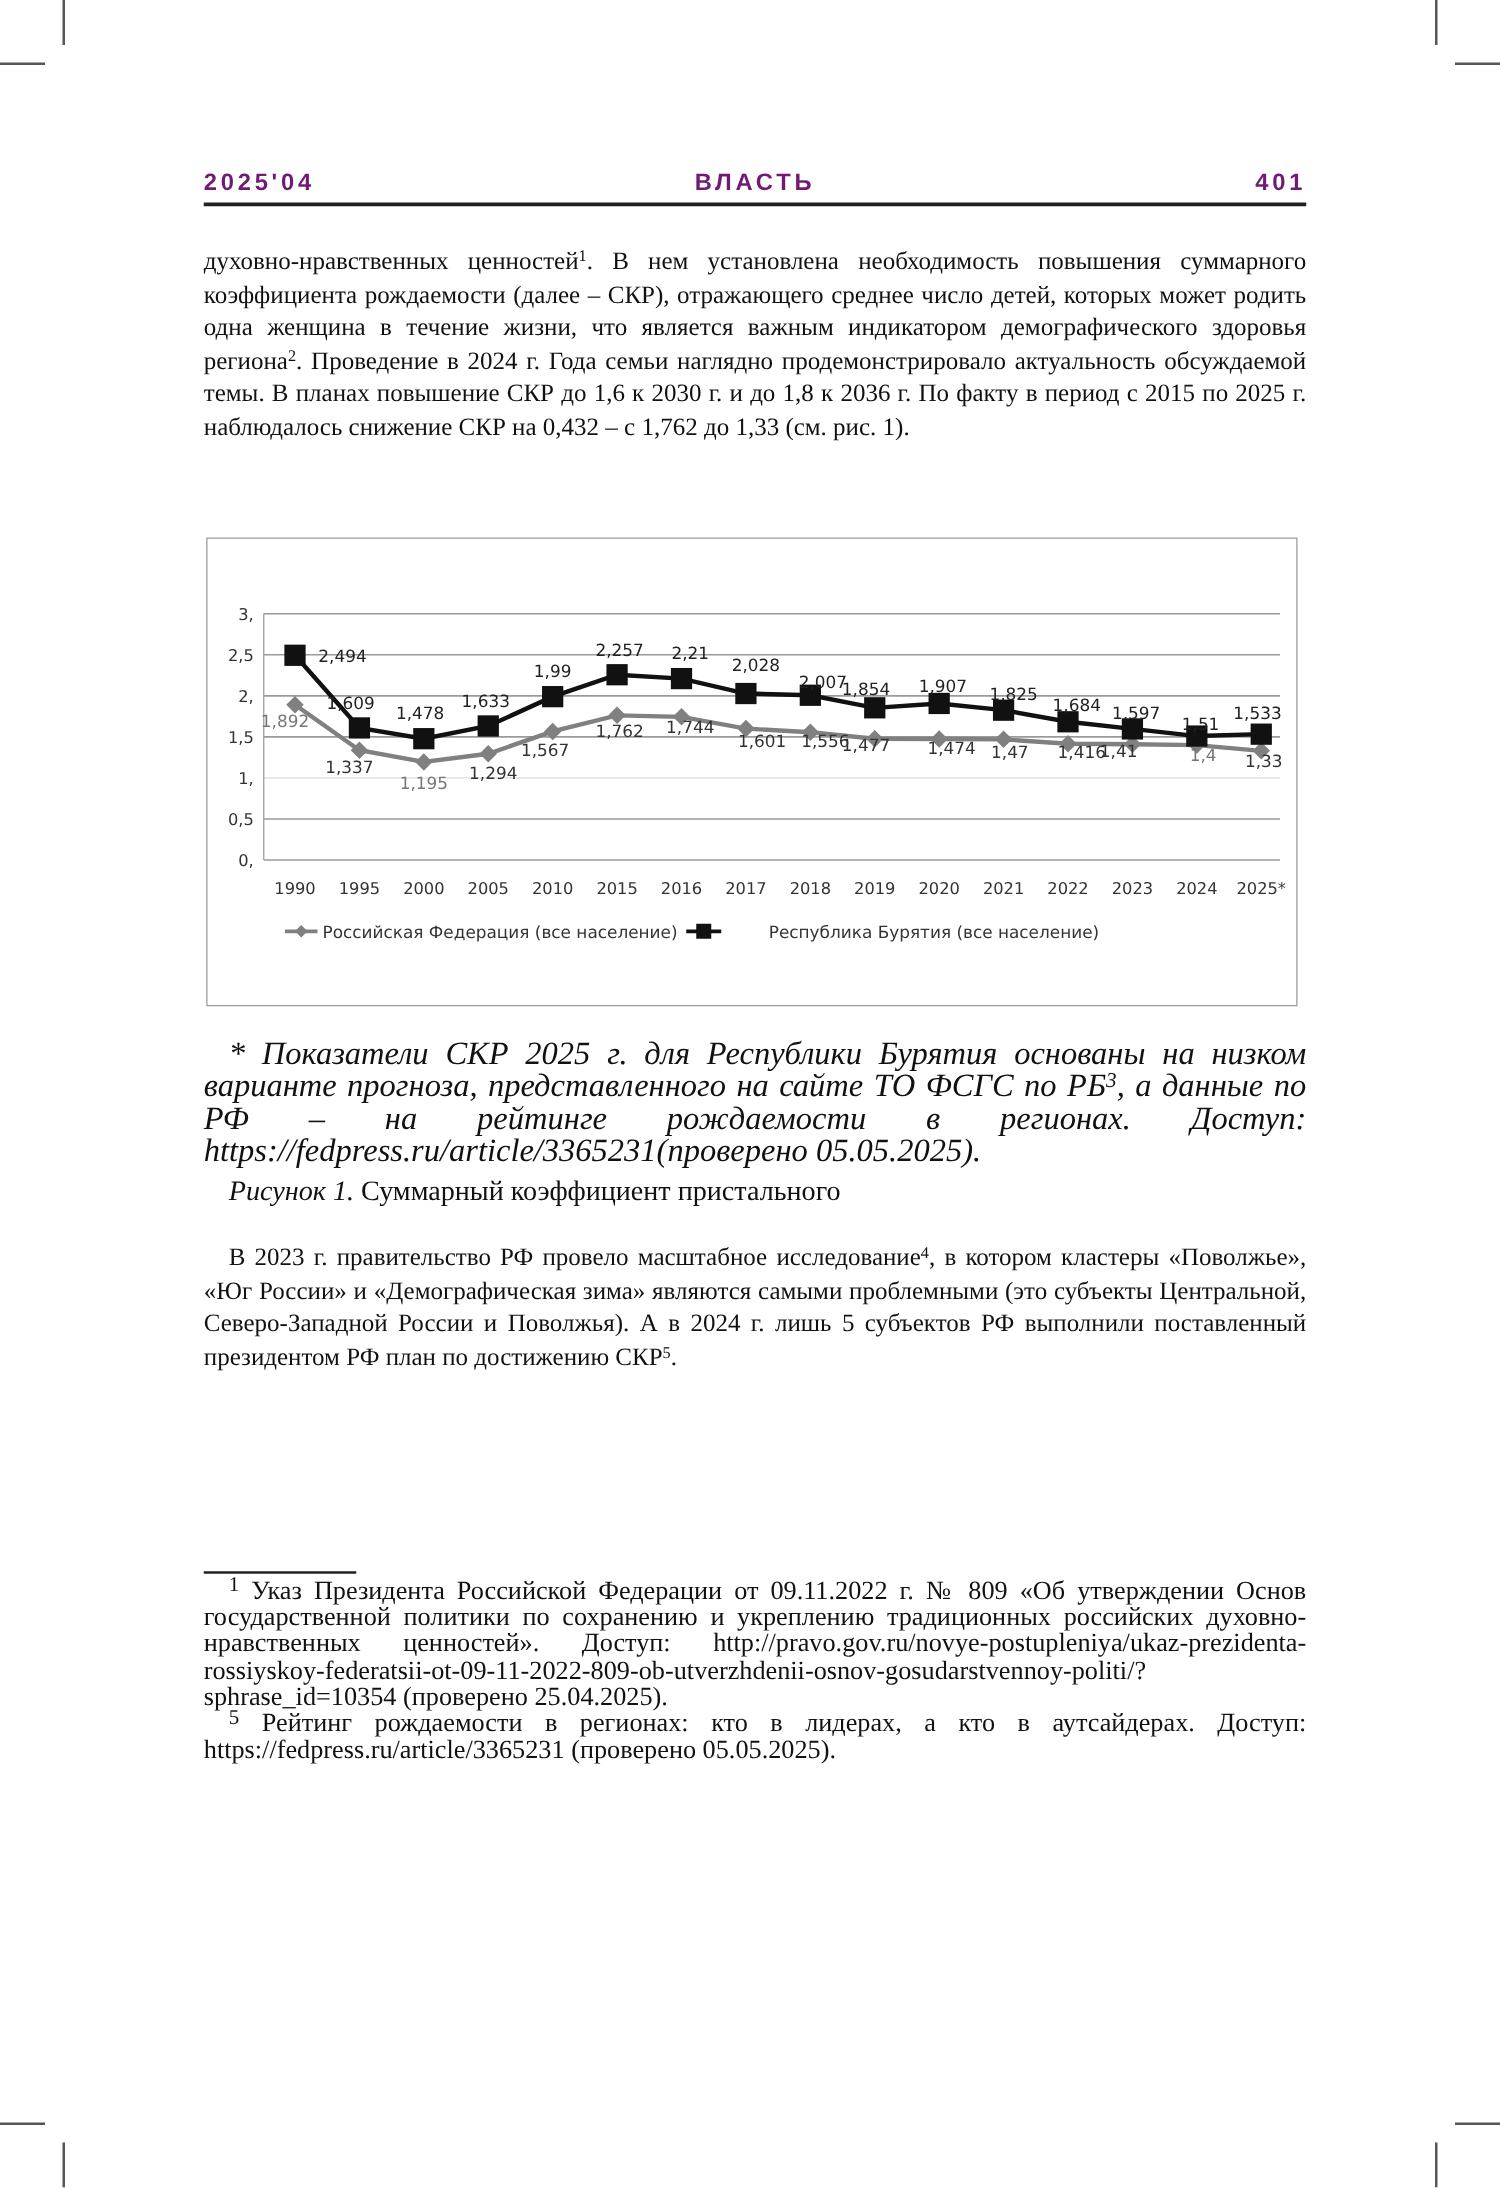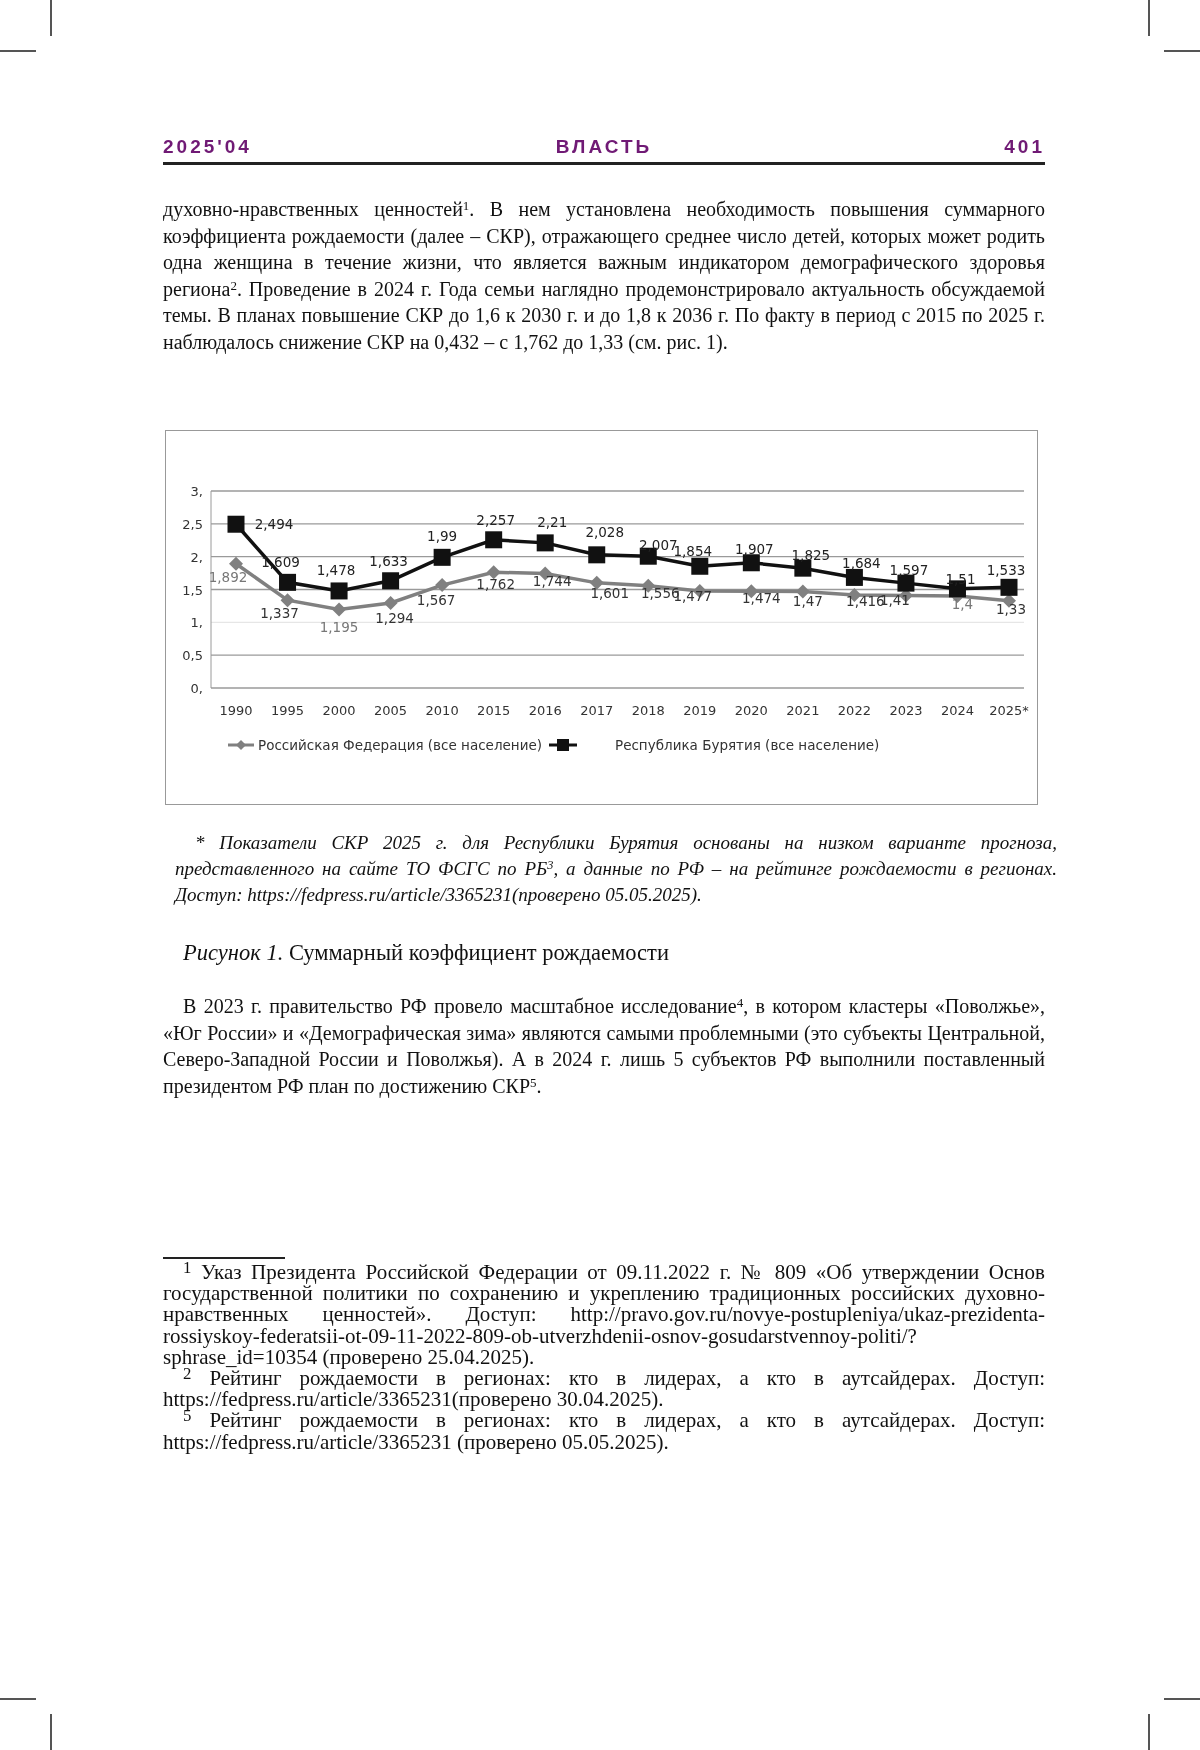--- a/index.html
+++ b/index.html
@@ -13,21 +13,21 @@
   .header .rule { position: absolute; left: 0; right: 0; top: 30px; height: 3px; background: #222; }
   .text { position: absolute; left: 163px; width: 882px; font-size: 20px; line-height: 26.6px;
           text-align: justify; }
   .text p { margin: 0; }
   .text p.indent { text-indent: 20px; }
   sup { font-size: 65%; line-height: 0; vertical-align: 0.45em; }
   .chart-frame { position: absolute; left: 165px; top: 430px; width: 873px; height: 375px;
                  border: 1.5px solid #999; box-sizing: border-box; background: #fff; }
   .chart-svg { position: absolute; left: 0; top: 0; }
   .note { position: absolute; left: 163px; top: 830px; width: 882px; font-style: italic;
-          font-size: 19px; line-height: 26px; text-align: justify; margin-left: 12px; }
+          font-size: 26px; line-height: 26px; text-align: justify; }
   .note p { margin: 0; text-indent: 20px; }
   .caption { position: absolute; left: 183px; top: 940px; font-size: 22.5px; }
   .caption em { font-style: italic; }
   .fn-rule { position: absolute; left: 163px; top: 1257px; width: 122px; height: 2px; background: #222; }
   .footnotes { position: absolute; left: 163px; top: 1262px; width: 882px; font-size: 21px;
                line-height: 21.2px; text-align: justify; }
   .footnotes p { margin: 0; text-indent: 20px; }
   .footnotes sup { font-size: 80%; vertical-align: 0.35em; }
 </style>
 </head>
@@ -159,25 +159,24 @@
       <rect x="391" y="308" width="12" height="12" fill="#111111"></rect>
       <text x="449" y="319" font-size="13.5" fill="#333">Республика Бурятия (все население)</text>
     </svg>
 </div>
 
 <div class="note">
   <p id="p-note">* Показатели СКР 2025 г. для Республики Бурятия основаны на низком варианте прогноза, представленного на сайте ТО ФСГС по РБ<sup>3</sup>, а данные по РФ – на рейтинге рождаемости в регионах. Доступ: https://fedpress.ru/article/3365231(проверено 05.05.2025).</p>
 </div>
 
 <div class="caption">
-  <em>Рисунок 1.</em><span> Суммарный коэффициент рождаемости</span>
+  <em>Рисунок 1.</em><span> Суммарный коэффициент пристального</span>
 </div>
 
 <div class="text" style="top:993px;">
   <p class="indent" id="p-b1">В 2023 г. правительство РФ провело масштабное исследование<sup>4</sup>, в котором кластеры «Поволжье», «Юг России» и «Демографическая зима» являются самыми проблемными (это субъекты Центральной, Северо-Западной России и Поволжья). А в 2024 г. лишь 5 субъектов РФ выполнили поставленный президентом РФ план по достижению СКР<sup>5</sup>.</p>
 </div>
 
 <div class="fn-rule"></div>
 <div class="footnotes" id="footnotes">
     <p><sup>1</sup> Указ Президента Российской Федерации от 09.11.2022 г. № 809 «Об утверждении Основ государственной политики по сохранению и укреплению традиционных российских духовно-нравственных ценностей». Доступ: http://pravo.gov.ru/novye-postupleniya/ukaz-prezidenta-rossiyskoy-federatsii-ot-09-11-2022-809-ob-utverzhdenii-osnov-gosudarstvennoy-politi/?sphrase_id=10354 (проверено 25.04.2025).</p>
-    <p><sup>2</sup> Рейтинг рождаемости в регионах: кто в лидерах, а кто в аутсайдерах. Доступ: https://fedpress.ru/article/3365231(проверено 30.04.2025).</p>
     <p><sup>5</sup> Рейтинг рождаемости в регионах: кто в лидерах, а кто в аутсайдерах. Доступ: https://fedpress.ru/article/3365231 (проверено 05.05.2025).</p>
   </div>
 
 </body></html>

